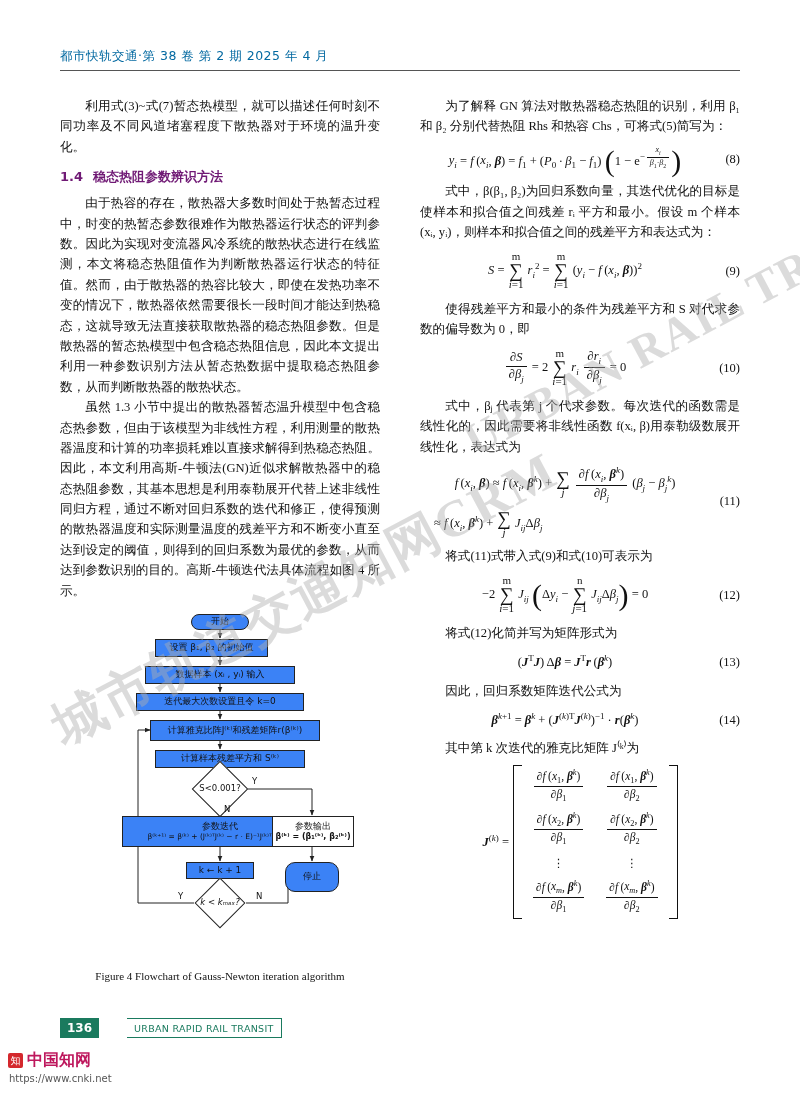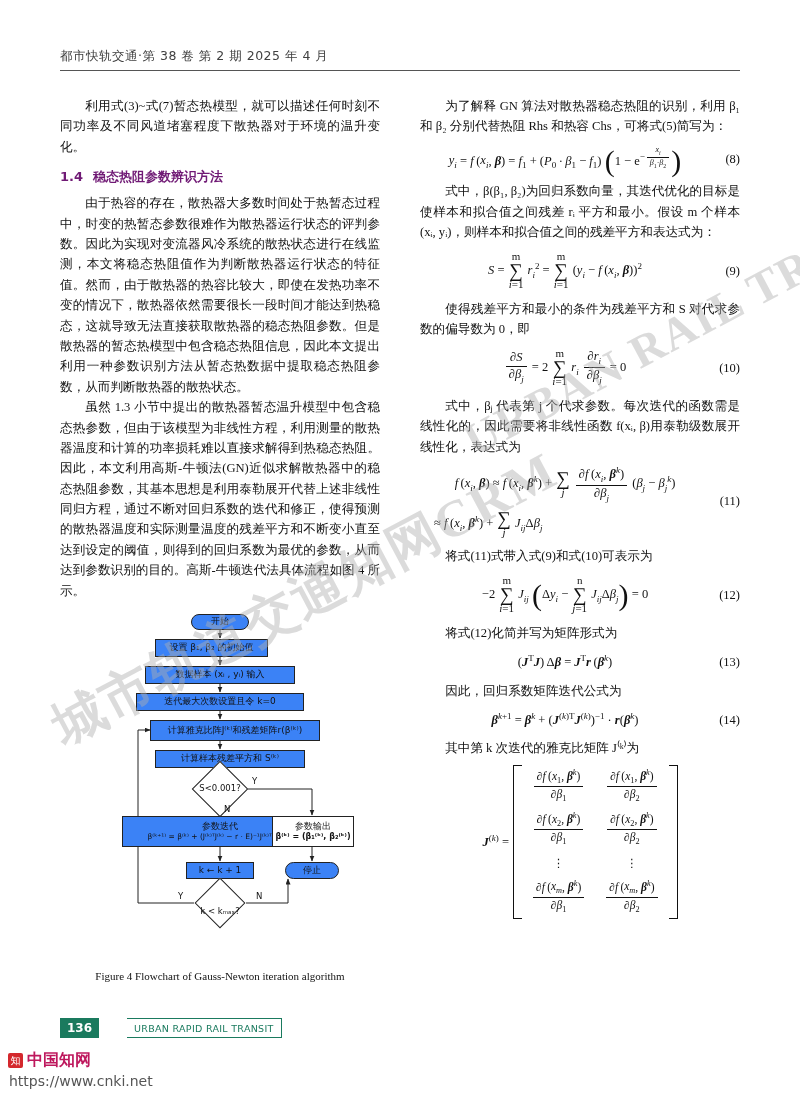--- a/index.html
+++ b/index.html
@@ -51,21 +51,21 @@
   
   .header {
     position: absolute;
     left: 60px;
     top: 48px;
     width: 680px;
   }
   .header-title {
     font-family: "DejaVu Sans", sans-serif;
     font-size: 12.5px;
-    color: #404040;
+    color: #0369a1;
     letter-spacing: 0.5px;
   }
   .header-rule {
     margin-top: 5px;
     border-bottom: 1px solid #555;
     width: 680px;
   }
 
   
   .col {
@@ -303,21 +303,21 @@
     font-family: "DejaVu Sans", sans-serif;
   }
   .cnki-name {
     color: #be185d;
     font-size: 16px;
     font-family: "DejaVu Sans", sans-serif;
     font-weight: bold;
   }
   .cnki-url {
     color: #555;
-    font-size: 14px;
+    font-size: 10px;
     font-family: "DejaVu Sans", sans-serif;
     margin-left: 1px;
   }
 </style>
 </head>
 <body>
 
 <div class="page">
 
   <div class="watermark">
@@ -391,24 +391,24 @@
       <div class="fc-box" style="left:62px; top:205px; width:196px; height:31px; flex-direction:column;">
         <div>参数迭代</div>
         <div style="font-size:7.5px;">β⁽ᵏ⁺¹⁾ = β⁽ᵏ⁾ + (J⁽ᵏ⁾ᵀJ⁽ᵏ⁾ − r · E)⁻¹J⁽ᵏ⁾ᵀr(β⁽ᵏ⁾)</div>
       </div>
       <div class="fc-box" style="left:212px; top:205px; width:82px; height:31px; flex-direction:column; background:#fff;">
         <div>参数输出</div>
         <div style="font-size:8px;font-weight:bold;">β⁽ᵏ⁾ = (β₁⁽ᵏ⁾, β₂⁽ᵏ⁾)</div>
       </div>
 
       <div class="fc-box" style="left:126px; top:251px; width:68px; height:17px;">k ← k + 1</div>
-      <div class="fc-box fc-round" style="left:225px; top:251px; width:54px; height:17px;">停止</div>
+      <div class="fc-box fc-round" style="left:225px; top:251px; width:54px; height:30px;">停止</div>
 
       <div class="fc-diamond" style="left:142px; top:274px; width:36px; height:36px;"></div>
-      <div class="fc-diamond-label" style="left:128px; top:292px; width:64px; height:18px;">k &lt; kₘₐₓ?</div>
+      <div class="fc-diamond-label" style="left:128px; top:283px; width:64px; height:18px;font-style:italic;">k &lt; kₘₐₓ?</div>
       <div class="fc-lbl" style="left:118px; top:279px;">Y</div>
       <div class="fc-lbl" style="left:196px; top:279px;">N</div>
     </div>
 
     <div class="fig-caption-en">Figure 4    Flowchart of Gauss-Newton iteration algorithm</div>
   </div>
 
   <div class="col col-right">
 
     <p class="body">为了解释 GN 算法对散热器稳态热阻的识别，利用 β₁ 和 β₂ 分别代替热阻 Rhs 和热容 Chs，可将式(5)简写为：</p>

